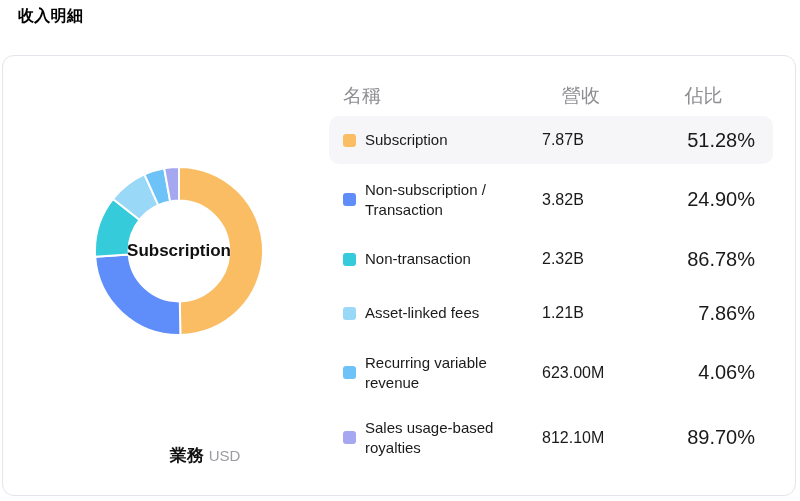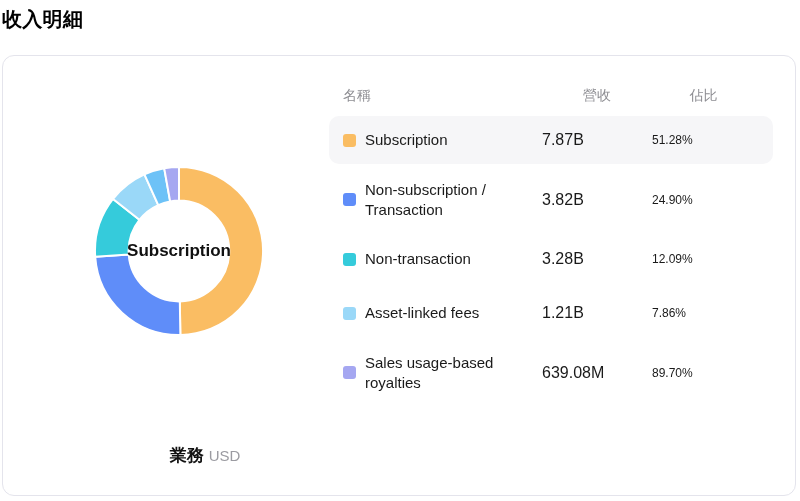--- a/index.html
+++ b/index.html
@@ -1,44 +1,44 @@
 <!DOCTYPE html>
 <html><head>
 <meta charset="utf-8">
 <style>
   * { margin:0; padding:0; box-sizing:border-box; }
   html,body { width:800px; height:501px; background:#ffffff; font-family:"Liberation Sans","DejaVu Sans",sans-serif; color:#1a1a1a; overflow:hidden; }
   .page { position:relative; width:800px; height:501px; }
 
-  .page-title { position:absolute; left:2px; top:6px; font-size:20px; font-weight:700; color:#000; letter-spacing:.3px; }
+  .page-title { position:absolute; left:18px; top:6px; font-size:16px; font-weight:700; color:#000; letter-spacing:.3px; }
 
   .card { position:absolute; left:2px; top:55px; width:794px; height:441px; background:#fff; border:1px solid #e4e4ec; border-radius:12px; display:flex; }
 
   
   .chart-col { position:relative; width:326px; flex:none; }
   .donut-wrap { position:absolute; left:76px; top:95px; width:200px; height:200px; }
   .donut-wrap svg { display:block; width:200px; height:200px; }
   .center-label { position:absolute; left:50%; top:50%; transform:translate(-50%,-50%); width:104px; text-align:center; font-size:17px; font-weight:700; color:#111; line-height:1.25; word-break:break-all; }
   .axis-label { position:absolute; left:78px; top:388px; width:200px; text-align:center; white-space:nowrap; }
   .dim-label { font-size:17px; font-weight:700; color:#111;margin-left:48px; }
   .cur-label { font-size:15px; color:#9b9ba1; margin-left:5px; }
 
   
   .table-col { flex:1; padding:30px 22px 0 0; }
-  .thead { display:flex; align-items:center; height:20px; padding:0 18px 0 14px; margin-bottom:10px; font-size:14px; color:#8e8e93; }
+  .thead { display:flex; align-items:center; height:20px; padding:0 18px 0 14px; margin-bottom:10px; font-size:19px; color:#8e8e93;gap:16px; }
   .th-name { flex:1; text-align:left; }
   .th-rev { width:110px; text-align:center; }
   .th-share { width:103px; text-align:center; }
 
   .row { display:flex; align-items:center; min-height:48px; padding:10px 18px 10px 14px; margin-bottom:6px; border-radius:10px; cursor:pointer; }
   .row.highlighted { background:#f6f6f8; }
   .swatch { flex:none; width:13px; height:13px; border-radius:3px; margin-right:9px; }
   .cell-name { flex:1; font-size:15px; line-height:1.3; color:#1a1a1a; }
   .cell-rev { width:110px; text-align:left; font-size:16px; color:#1a1a1a; }
-  .cell-share { width:103px; font-size:12px; color:#1a1a1a; }
+  .cell-share { width:103px; text-align:right; font-size:20px; color:#1a1a1a; }
 </style>
 </head>
 <body>
 
 <div class="page">
   <div class="page-title">收入明細</div>
 
   <div class="card">
     <div class="chart-col">
       <div class="donut-wrap">
@@ -72,31 +72,37 @@
           </div>
           <div class="row">
             <span class="swatch" style="background: rgb(95, 141, 249);"></span>
             <span class="cell-name">Non-subscription / Transaction</span>
             <span class="cell-rev">3.82B</span>
             <span class="cell-share">24.90%</span>
           </div>
           <div class="row">
             <span class="swatch" style="background: rgb(53, 203, 219);"></span>
             <span class="cell-name">Non-transaction</span>
-            <span class="cell-rev">3.28B</span>
-            <span class="cell-share">12.09%</span>
+            <span class="cell-rev">2.32B</span>
+            <span class="cell-share">86.78%</span>
           </div>
           <div class="row">
             <span class="swatch" style="background: rgb(154, 216, 248);"></span>
             <span class="cell-name">Asset-linked fees</span>
             <span class="cell-rev">1.21B</span>
             <span class="cell-share">7.86%</span>
           </div>
           <div class="row">
+            <span class="swatch" style="background: rgb(109, 194, 247);"></span>
+            <span class="cell-name">Recurring variable revenue</span>
+            <span class="cell-rev">623.00M</span>
+            <span class="cell-share">4.06%</span>
+          </div>
+          <div class="row">
             <span class="swatch" style="background: rgb(165, 167, 241);"></span>
             <span class="cell-name">Sales usage-based royalties</span>
-            <span class="cell-rev">639.08M</span>
+            <span class="cell-rev">812.10M</span>
             <span class="cell-share">89.70%</span>
           </div>
         </div>
     </div>
   </div>
 </div>
 
 </body></html>

